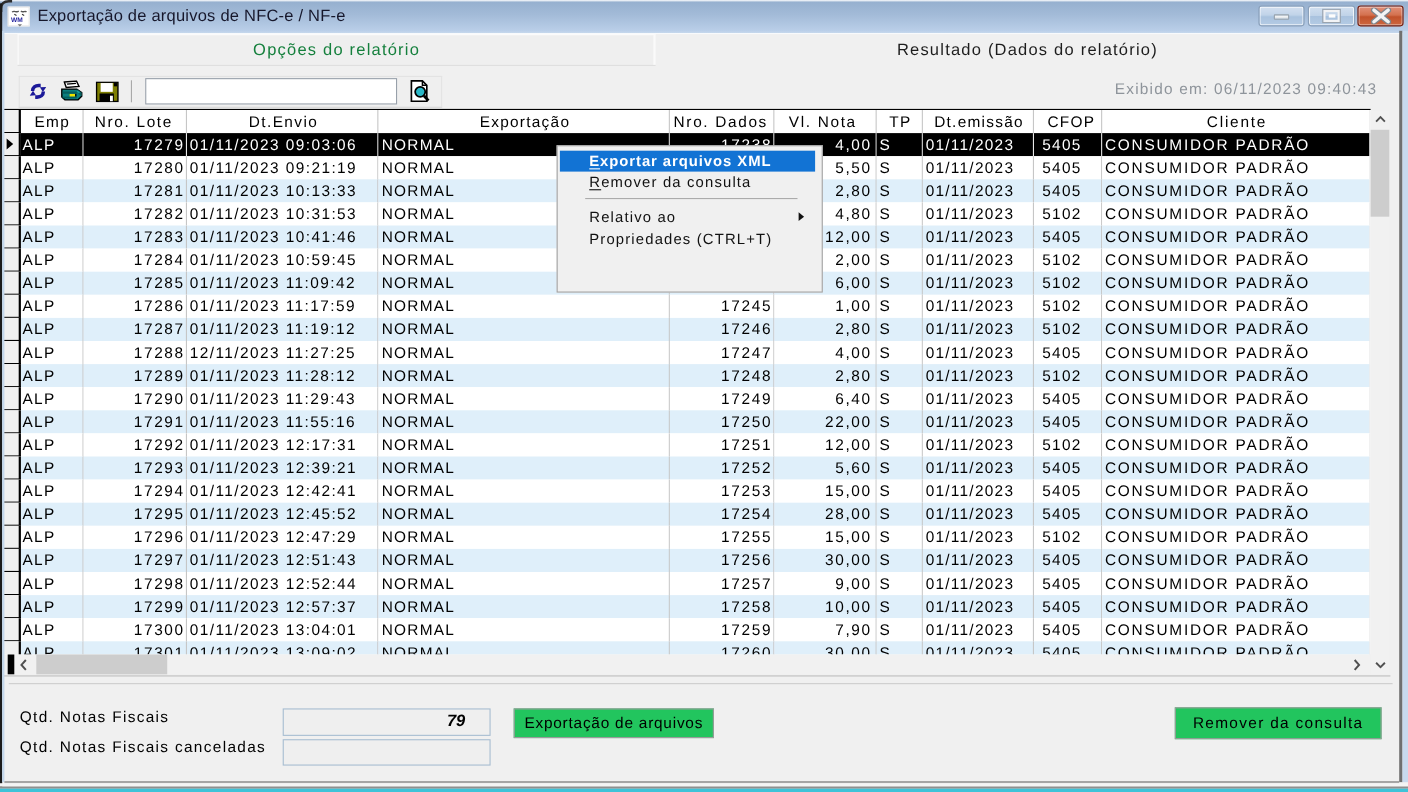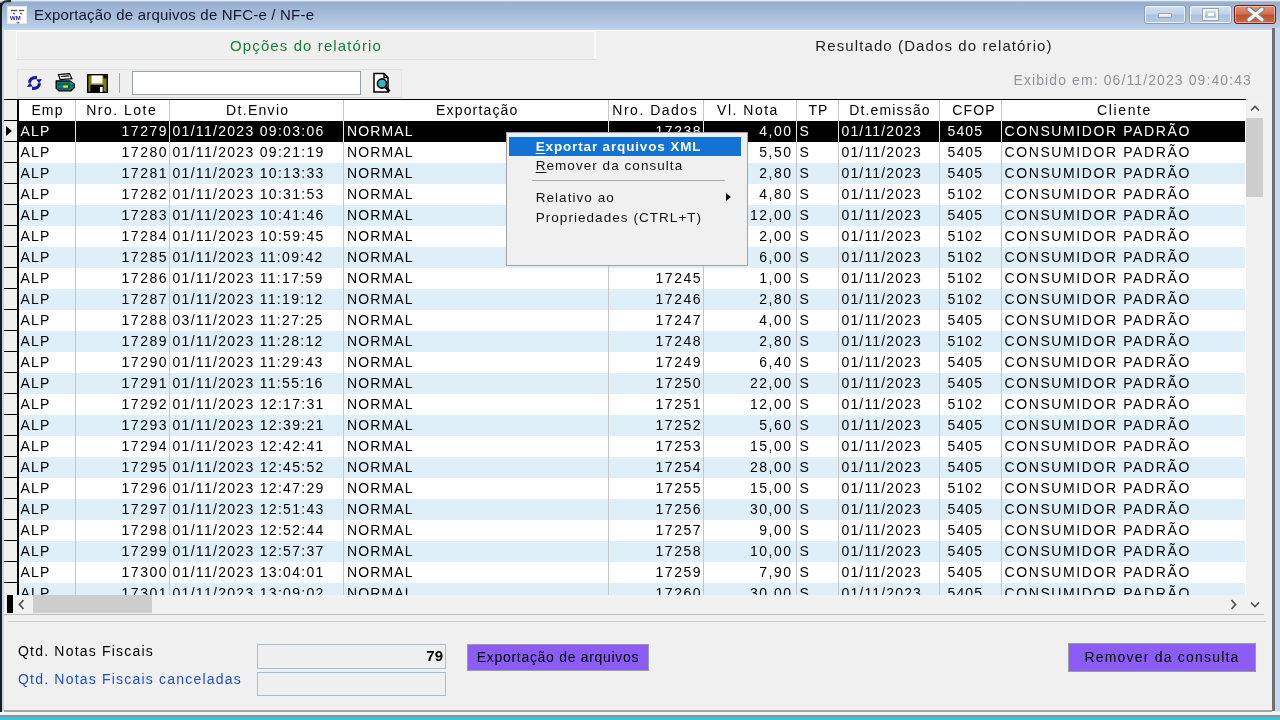--- a/index.html
+++ b/index.html
@@ -83,24 +83,24 @@
 #mi2 { top:23px; }
 #msep { position:absolute; left:25px; top:46.5px; width:193px; height:1.2px; background:#ababab; }
 #mi3 { top:54.5px; }
 #mi4 { top:74.5px; }
 #marrow { position:absolute; left:219px; top:59.5px; width:0; height:0; border-left:5.5px solid #111; border-top:4.5px solid transparent; border-bottom:4.5px solid transparent; }
 #menu u { text-decoration:underline; text-underline-offset:2px; }
 
 
 #bevel { left:8px; top:621px; width:1258px; height:1.3px; background:#cdcdcd; }
 #lbl1 { left:18px; top:640px; height:22px; line-height:22px; font-size:14px; color:#000; letter-spacing:1.2px; }
-#lbl2 { left:18px; top:668px; height:22px; line-height:22px; font-size:14px; color:#1d4ed8; letter-spacing:1.2px; }
-#qbox1 { left:257px; top:644px; width:189px; height:25px; background:#efefef; border:1.6px solid #a7bdd1; font-size:15px; font-weight:bold; text-align:right; line-height:22px; padding-right:2px; color:#000; }
+#lbl2 { left:18px; top:668px; height:22px; line-height:22px; font-size:14px; color:#000000; letter-spacing:1.2px; }
+#qbox1 { left:257px; top:644px; width:189px; height:25px; background:#efefef; border:1.6px solid #a7bdd1; font-size:15px; font-weight:bold; text-align:right; line-height:22px; padding-right:22px; color:#000;font-style:italic; }
 #qbox2 { left:257px; top:672px; width:189px; height:24px; background:#efefef; border:1.6px solid #a7bdd1; }
-.pbtn { background:#8b5cf6; border:1.4px solid #9b9b9b; text-align:center; font-size:14px; color:#000; }
+.pbtn { background:#22c55e; border:1.4px solid #9b9b9b; text-align:center; font-size:14px; color:#000; }
 #btn1 { left:467px; top:644px; width:182px; height:27px; line-height:25px; letter-spacing:0.7px; }
 #btn2 { left:1068px; top:643px; width:188px; height:29px; line-height:27px; letter-spacing:1.2px; }
 </style></head>
 <body>
 <div class="abs" id="titlebar"></div>
 <div class="abs" id="titlewhite"></div>
 <div class="abs" id="appicon">
 <svg width="20" height="18" viewBox="0 0 20 18">
 <path d="M3 4 C5 2,7 5,9 3 M11 3 C13 5,15 2,16 4" stroke="#555" stroke-width="1.2" fill="none"></path>
 <path d="M5 6 l2 1 M12 6 l2 1" stroke="#333" stroke-width="1" fill="none"></path>
@@ -292,21 +292,21 @@
 <div class="c vl">2,80</div>
 <div class="c tp">S</div>
 <div class="c emis">01/11/2023</div>
 <div class="c cfop">5102</div>
 <div class="c cli">CONSUMIDOR PADRÃO</div>
 </div>
 <div class="r white">
 <div class="c ind"></div>
 <div class="c emp">ALP</div>
 <div class="c lote">17288</div>
-<div class="c dt">03/11/2023 11:27:25</div>
+<div class="c dt">12/11/2023 11:27:25</div>
 <div class="c tra">NORMAL</div>
 <div class="c nota">17247</div>
 <div class="c vl">4,00</div>
 <div class="c tp">S</div>
 <div class="c emis">01/11/2023</div>
 <div class="c cfop">5405</div>
 <div class="c cli">CONSUMIDOR PADRÃO</div>
 </div>
 <div class="r blue">
 <div class="c ind"></div>

